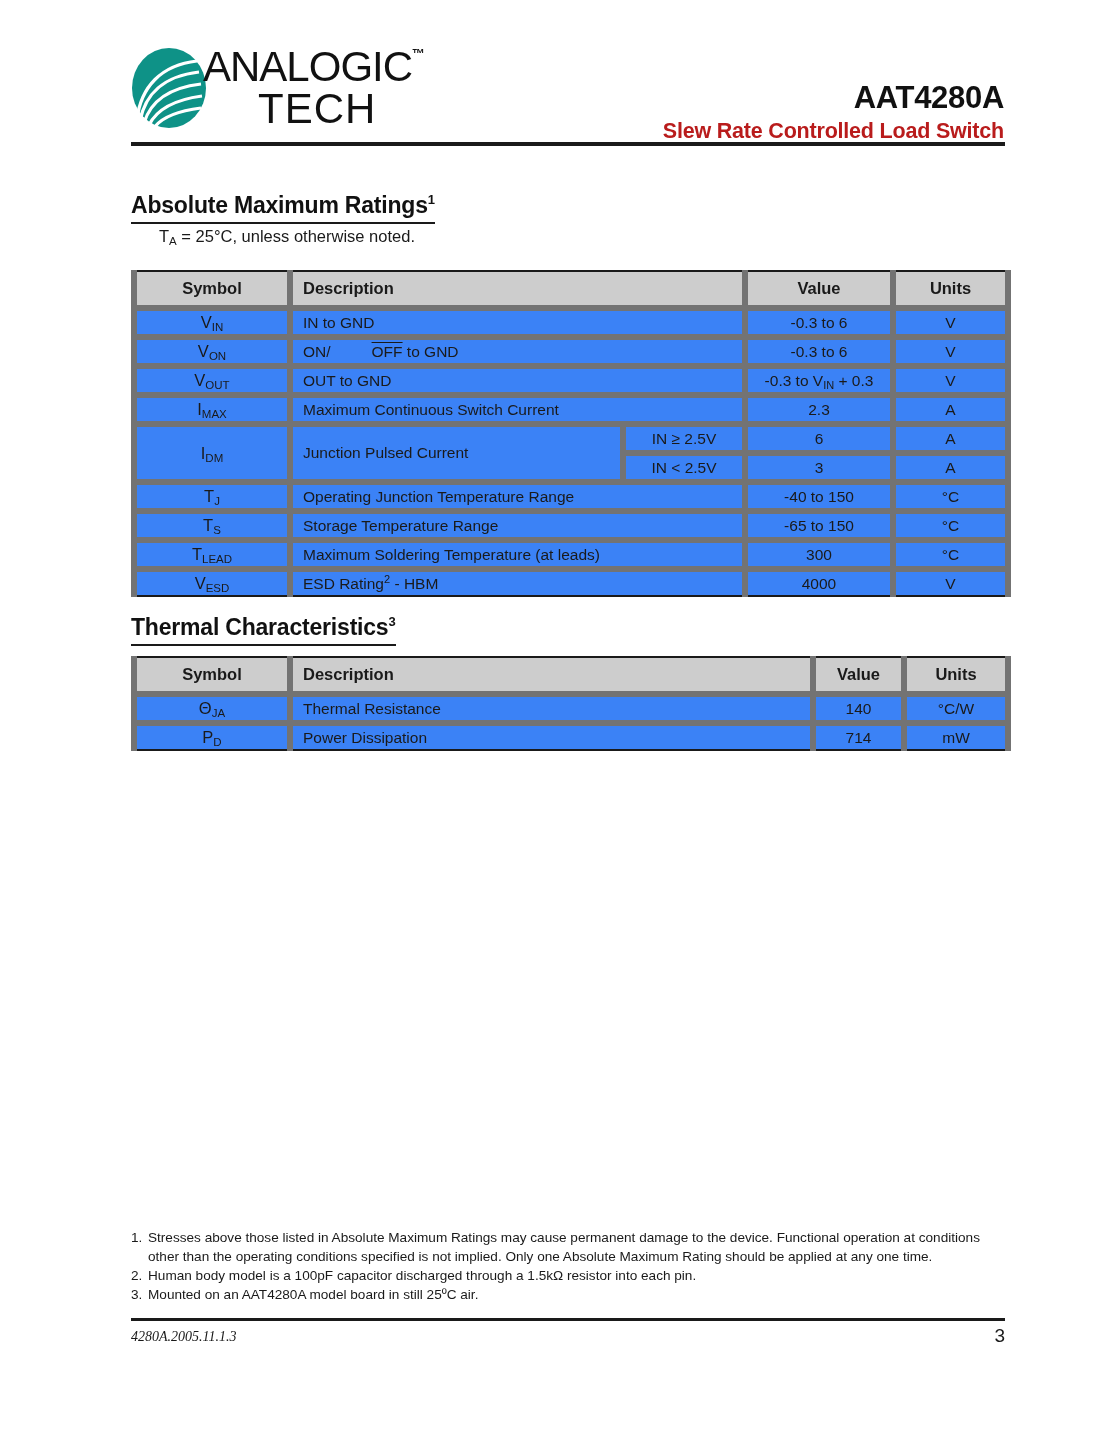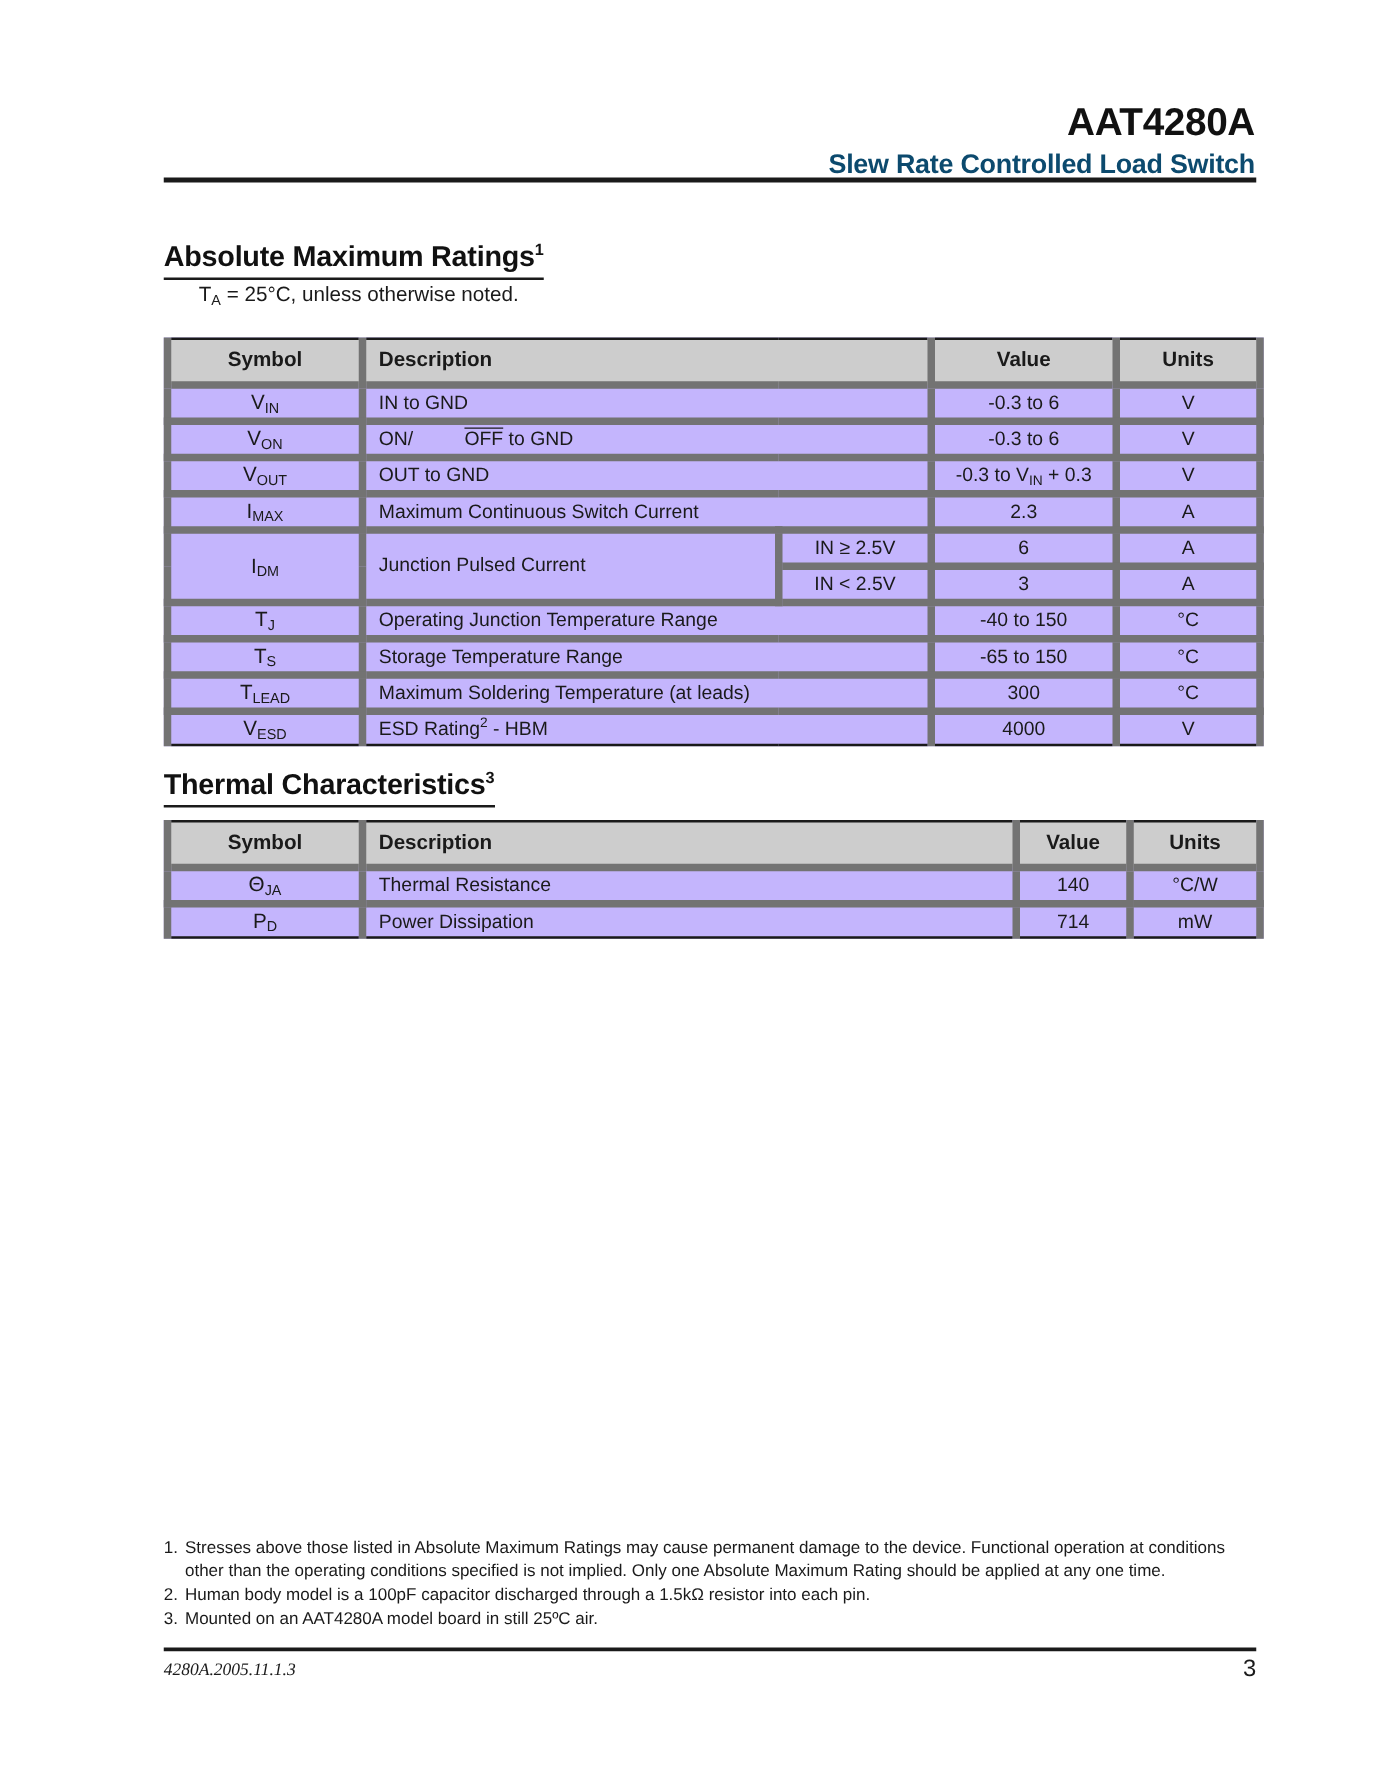--- a/index.html
+++ b/index.html
@@ -94,21 +94,21 @@
     font-weight: 700;
     line-height: 36px;
     letter-spacing: -0.3px;
     color: #111;
   }
   .part-subtitle {
     font-size: 21.5px;
     font-weight: 700;
     line-height: 28px;
     letter-spacing: -0.2px;
-    color: #0c4a6e;
+    color: #b91c1c;
     margin-top: 1px;
   }
 
   .header-rule {
     position: absolute;
     left: 131px;
     top: 142px;
     width: 874px;
     height: 4px;
     background: #1a1a1a;
@@ -145,21 +145,21 @@
     top: 3px;
   }
 
   
   table.spec {
     position: absolute;
     border-collapse: collapse;
     table-layout: fixed;
     font-size: 15.5px;
     color: #1a1a1a;
-    background: #c4b5fd;
+    background: #3b82f6;
   }
   table.spec th, table.spec td {
     border: 6px solid #737373;
     padding: 0;
     vertical-align: middle;
     font-weight: 400;
   }
   table.spec thead th {
     background: #cdcdcd;
     font-weight: 700;
@@ -252,20 +252,37 @@
     color: #1a1a1a;
   }
 </style>
 </head>
 <body>
 
 <div class="page">
 
   <div class="header">
 
+    <div class="logo-wrap">
+      <div class="logo-mark">
+        <svg width="76" height="82" viewBox="0 0 76 82" xmlns="http://www.w3.org/2000/svg">
+          <ellipse cx="38" cy="41" rx="37" ry="40" fill="#0E9287"></ellipse>
+          <path d="M6 72 C 10 40, 30 18, 66 14" stroke="#ffffff" stroke-width="3.2" fill="none"></path>
+          <path d="M9 74 C 14 48, 32 29, 68 25" stroke="#ffffff" stroke-width="3.2" fill="none"></path>
+          <path d="M13 76 C 19 56, 36 41, 70 37" stroke="#ffffff" stroke-width="3.2" fill="none"></path>
+          <path d="M18 78 C 25 64, 41 53, 71 49" stroke="#ffffff" stroke-width="3.2" fill="none"></path>
+          <path d="M24 79.5 C 31 71, 46 64, 70 61" stroke="#ffffff" stroke-width="3.2" fill="none"></path>
+        </svg>
+      </div>
+      <div class="logo-text">
+        <div class="logo-analogic">ANALOGIC</div>
+        <div class="logo-tm">™</div>
+        <div class="logo-tech">TECH</div>
+      </div>
+    </div>
 
     <div class="title-block">
       <div class="part-number">AAT4280A</div>
       <div class="part-subtitle">Slew Rate Controlled Load Switch</div>
     </div>
   </div>
   <div class="header-rule"></div>
 
   <div class="section-heading" style="left:131px; top:192px;">
     <span>Absolute Maximum Ratings</span><sup>1</sup>

